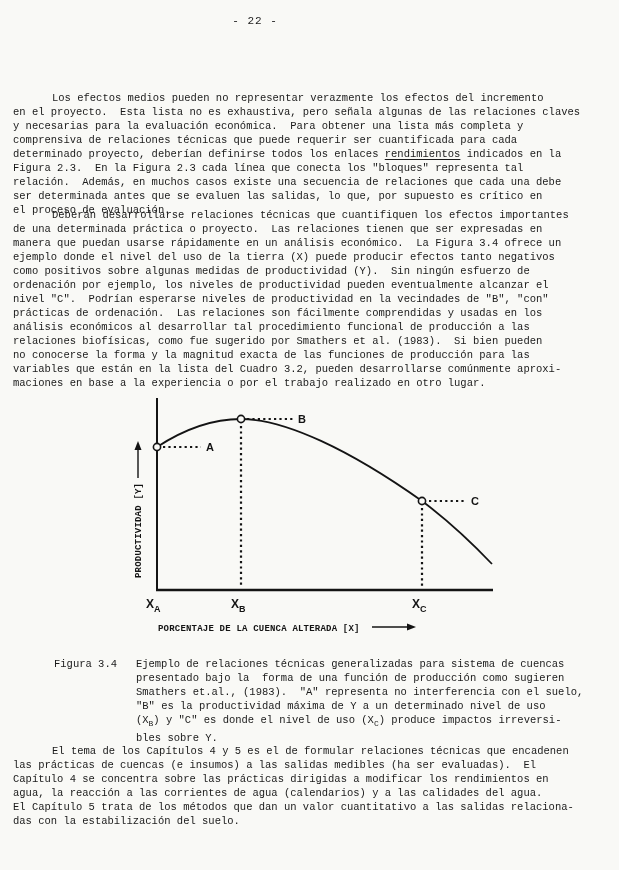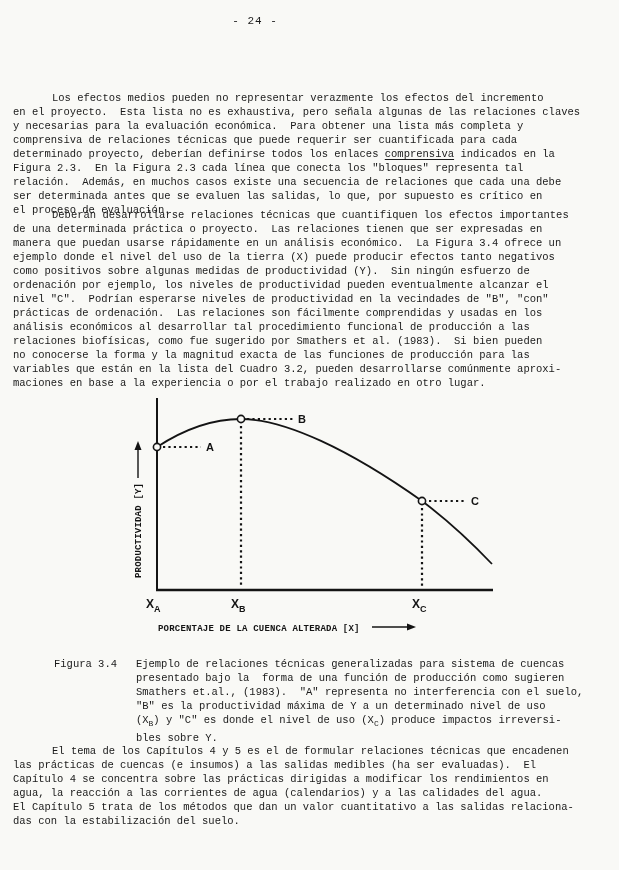--- a/index.html
+++ b/index.html
@@ -25,27 +25,27 @@
   svg text{fill:#141414;}
   .axis-title{font-family:"Liberation Mono","DejaVu Sans Mono",monospace;font-size:9px;font-weight:bold;letter-spacing:0.2px;}
   .pt-label{font-family:"Liberation Sans","DejaVu Sans",sans-serif;font-size:11px;font-weight:bold;}
   .tick-label{font-family:"Liberation Sans","DejaVu Sans",sans-serif;font-size:12px;font-weight:bold;}
 </style>
 </head>
 <body>
 
 <div id="page">
 
-  <div id="pageno">- 24 -</div>
+  <div id="pageno">- 22 -</div>
 
   <div id="para1" class="txt indent"><span>Los efectos medios pueden no representar verazmente los efectos del incremento
 en el proyecto.  Esta lista no es exhaustiva, pero señala algunas de las relaciones claves
 y necesarias para la evaluación económica.  Para obtener una lista más completa y
 comprensiva de relaciones técnicas que puede requerir ser cuantificada para cada
-determinado proyecto, deberían definirse todos los enlaces </span><span class="u">comprensiva</span><span> indicados en la
+determinado proyecto, deberían definirse todos los enlaces </span><span class="u">rendimientos</span><span> indicados en la
 Figura 2.3.  En la Figura 2.3 cada línea que conecta los "bloques" representa tal
 relación.  Además, en muchos casos existe una secuencia de relaciones que cada una debe
 ser determinada antes que se evaluen las salidas, lo que, por supuesto es crítico en
 el proceso de evaluación.</span></div>
 
   <div id="para2" class="txt indent">Deberán desarrollarse relaciones técnicas que cuantifiquen los efectos importantes
 de una determinada práctica o proyecto.  Las relaciones tienen que ser expresadas en
 manera que puedan usarse rápidamente en un análisis económico.  La Figura 3.4 ofrece un
 ejemplo donde el nivel del uso de la tierra (X) puede producir efectos tanto negativos
 como positivos sobre algunas medidas de productividad (Y).  Sin ningún esfuerzo de

